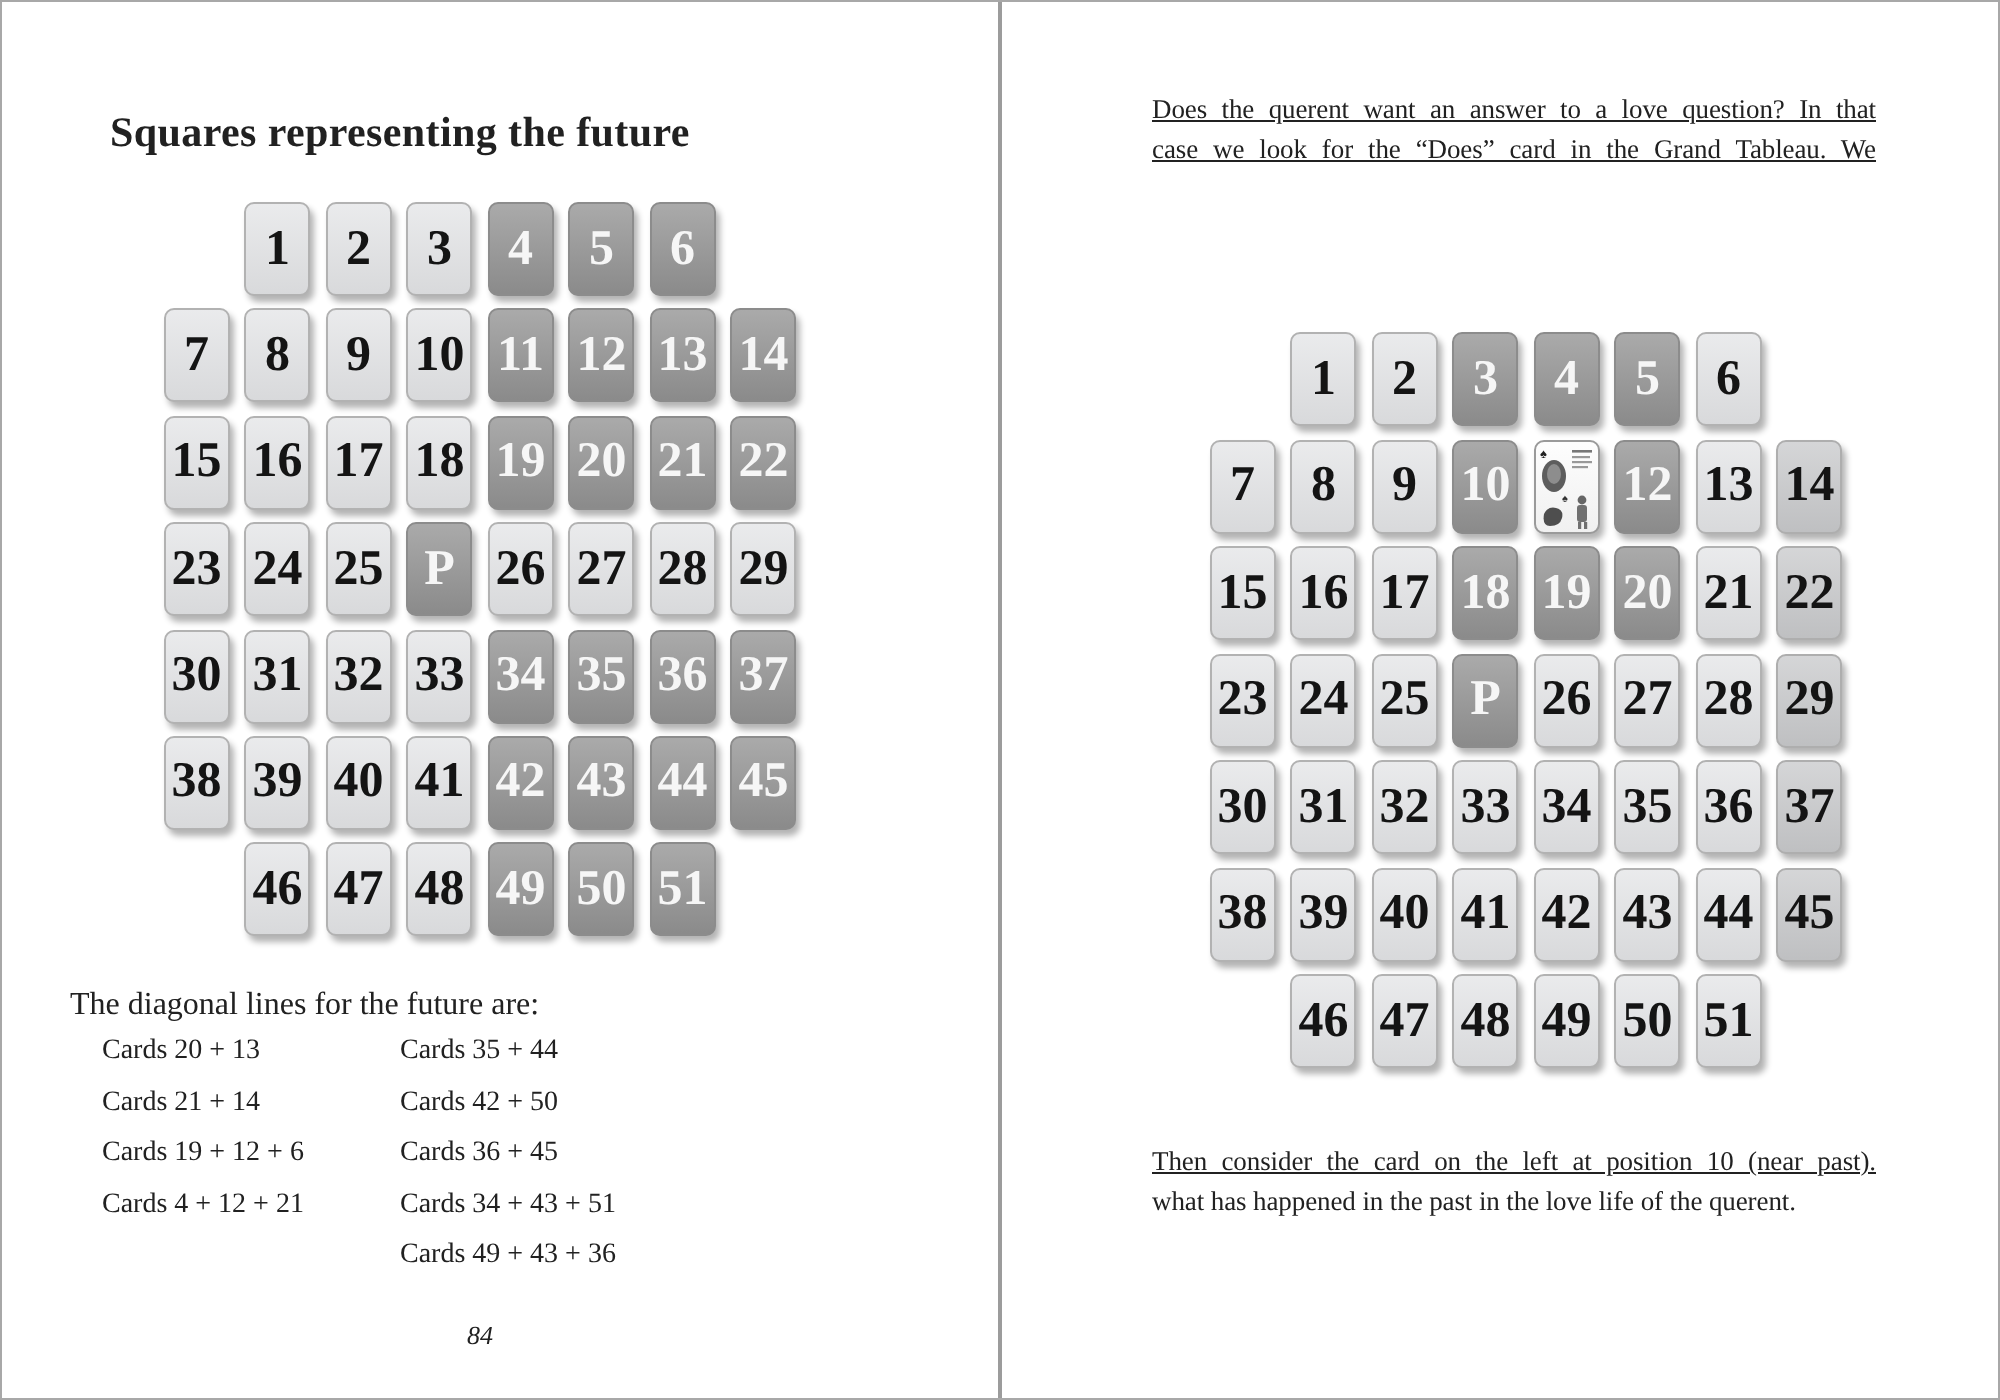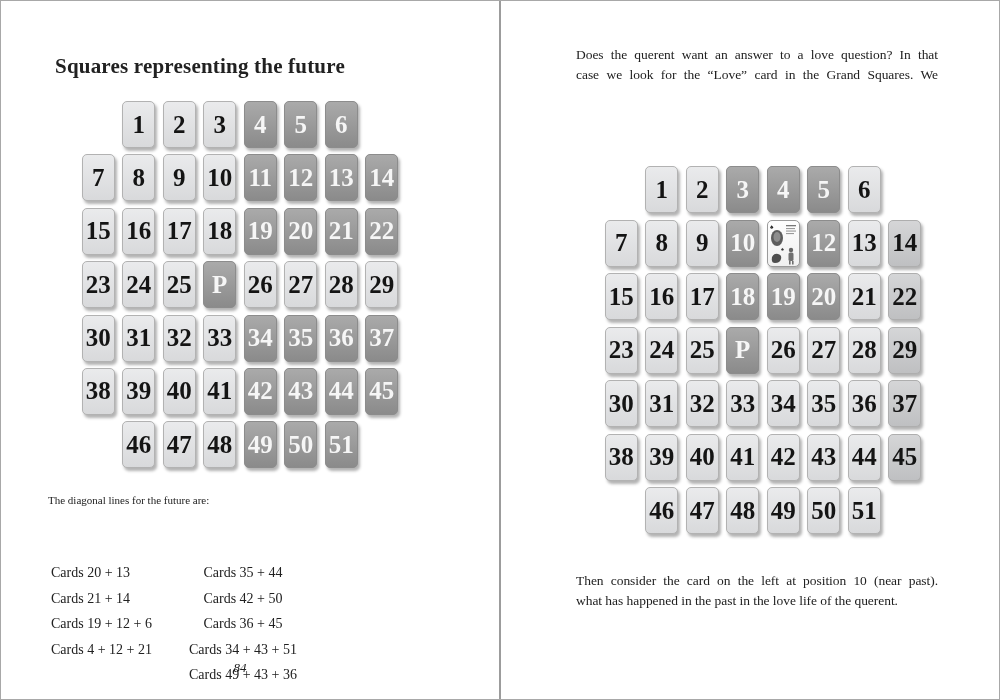--- a/index.html
+++ b/index.html
@@ -40,26 +40,26 @@
   .card.light  { background-color:var(--card-light,#e4e5e7);  border:1px solid #b2b2b2; color:var(--card-text,#141414); }
   .card.medium { background-color:var(--card-medium,#c9cacc); border:1px solid #aeaeae; color:var(--card-text,#141414); }
   .card.dark   { background-color:var(--card-dark,#929292);   border:1px solid #8c8c8c; color:var(--card-dark-text,#f6f6f6); }
   .card.image  { background-color:#fdfdfd; border:1px solid #9a9a9a; padding:0; }
   .card.image svg { display:block; }
 
   .para { position:absolute; left:575px; width:362px; font-size:13.5px; line-height:19.6px; letter-spacing:-0.05px; }
   .para-intro { top:44px; }
   .para-outro { top:570px; }
   .tline { white-space:normal; }
-  .tline.just { text-align:justify; text-align-last:justify; }
-
-  .diag-heading { position:absolute; left:47px; top:493px; font-size:11px; }
-  .diag-col { position:absolute; top:512px; font-size:14px; line-height:25.6px;margin-top:47px; }
+  .tline.just { text-align:justify; text-align-last:justify;text-decoration:underline; }
+
+  .diag-heading { position:absolute; left:34px; top:493px; font-size:16px; }
+  .diag-col { position:absolute; top:512px; font-size:14px; line-height:25.6px; }
   .diag-col-1 { left:50px; }
-  .diag-col-2 { left:188px;text-align:center; }
+  .diag-col-2 { left:199px; }
 
   .pagenum { position:absolute; top:659px; width:318px; text-align:center; font-size:13px; }
   .pagenum-left  { left:80px;font-style:italic; }
   .pagenum-right { left:603px;margin-top:46px; }
 </style>
 </head>
 <body>
 
 <div class="spread" style="--page-bg: #ffffff; --frame-border: #a8a8a8; --divider: #9c9c9c; --text: #212121; --card-light: #e4e5e7; --card-medium: #c9cacc; --card-dark: #929292; --card-text: #141414; --card-dark-text: #f6f6f6;">
 
@@ -148,21 +148,21 @@
         <div>Cards 49 + 43 + 36</div>
       </div>
     <div class="pagenum pagenum-left">84</div>
   </div>
 
   <div class="divider"></div>
 
   <div>
     <div class="para para-intro" id="intro-para">
         <div class="tline just">Does the querent want an answer to a love question? In that</div>
-        <div class="tline just">case we look for the “Love” card in the Grand Squares. We</div>
+        <div class="tline just">case we look for the “Does” card in the Grand Tableau. We</div>
       </div>
     <div class="grid grid-right" id="grid-right">
         <div class="card-row">
           <div class="card light">1</div>
           <div class="card light">2</div>
           <div class="card dark">3</div>
           <div class="card dark">4</div>
           <div class="card dark">5</div>
           <div class="card light">6</div>
         </div>

